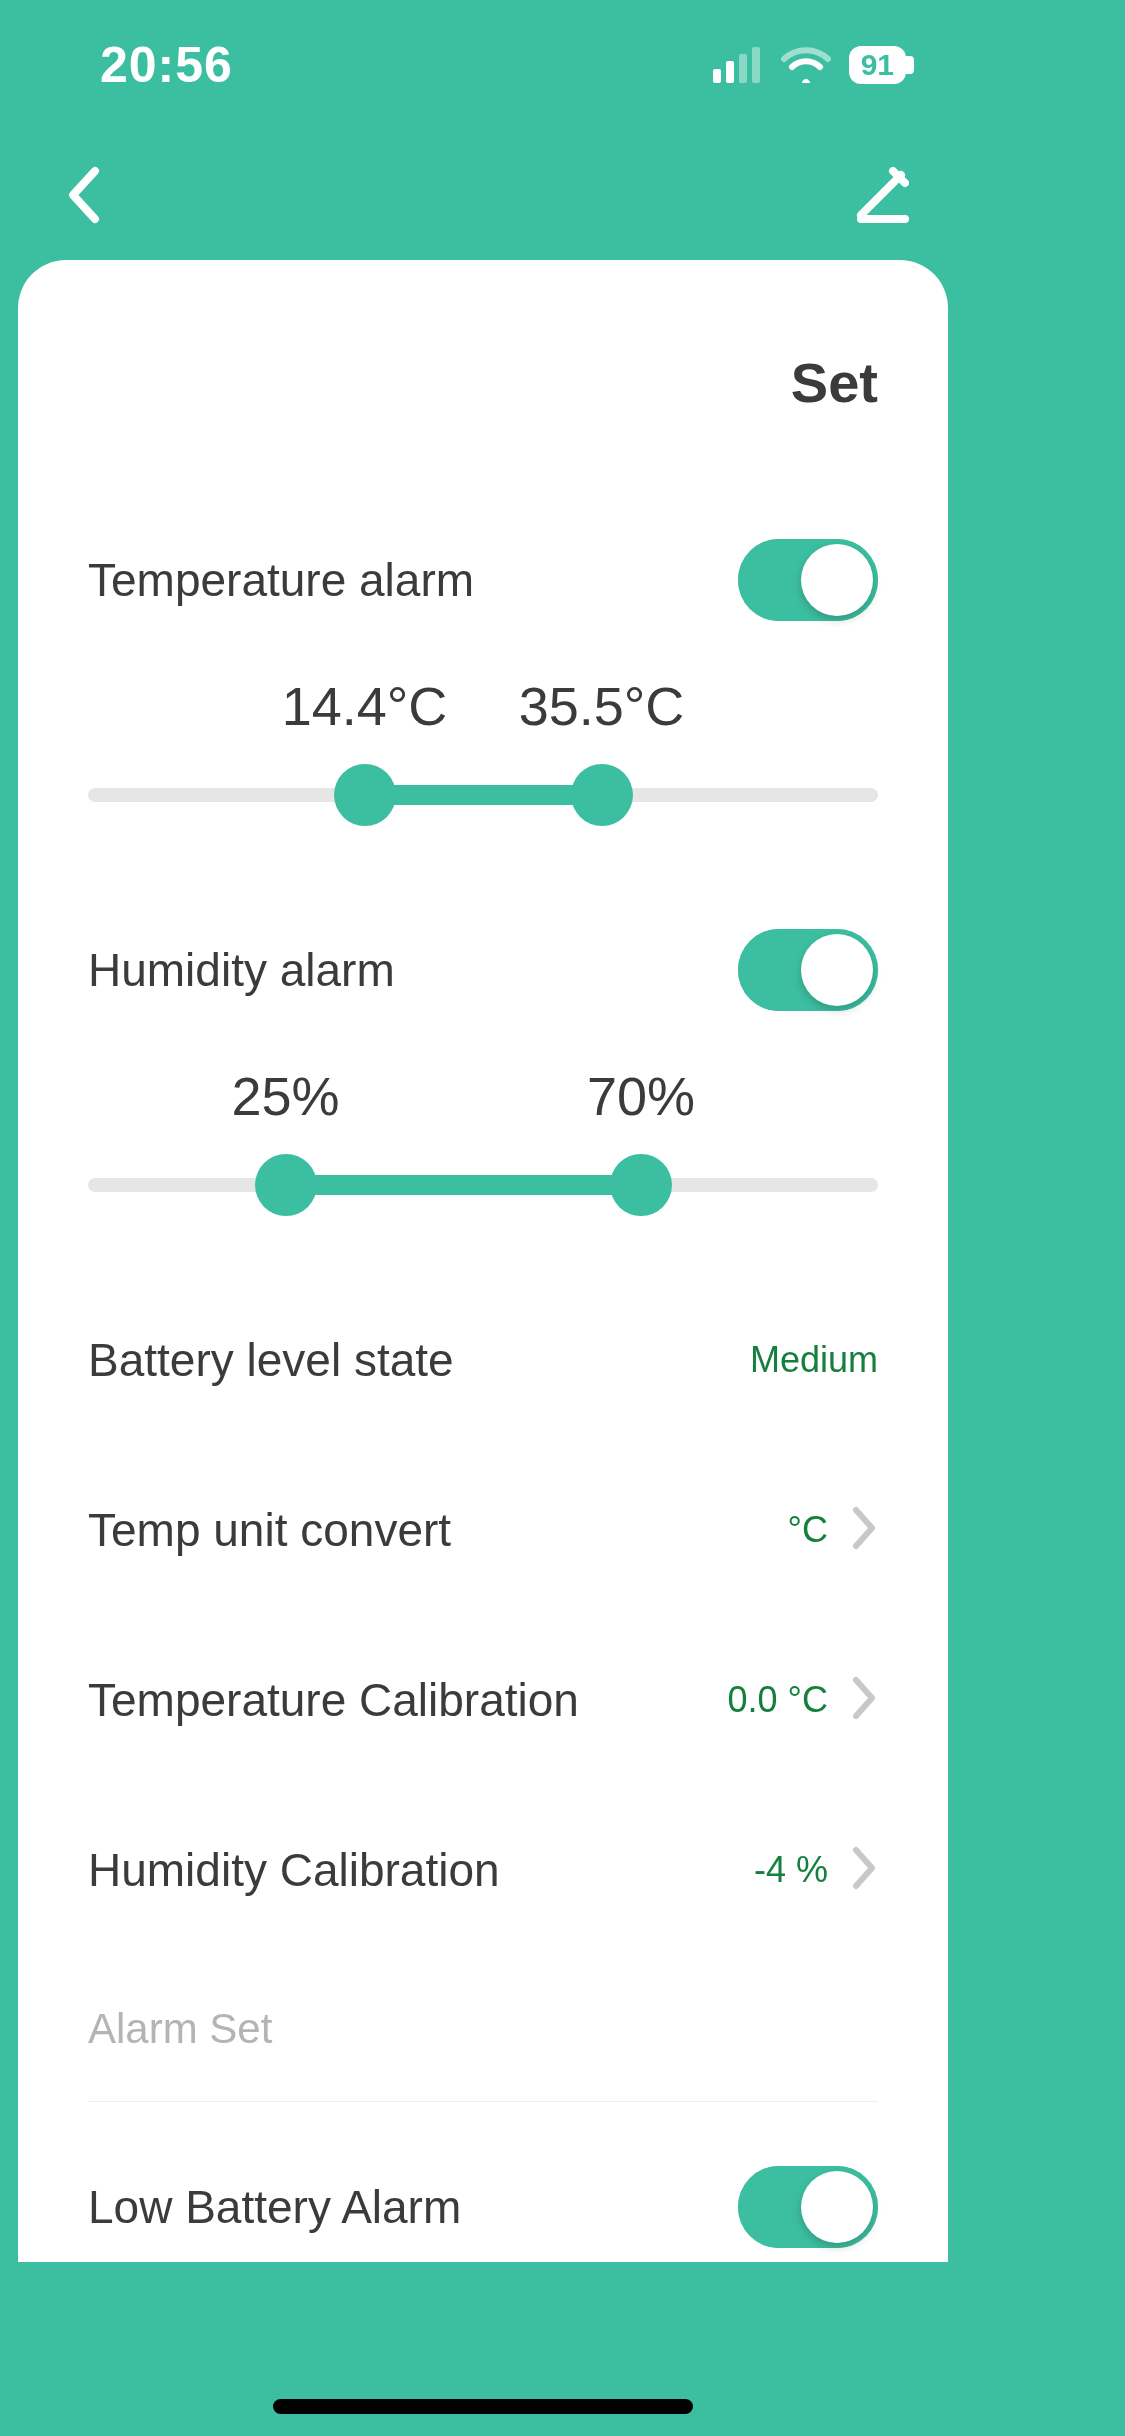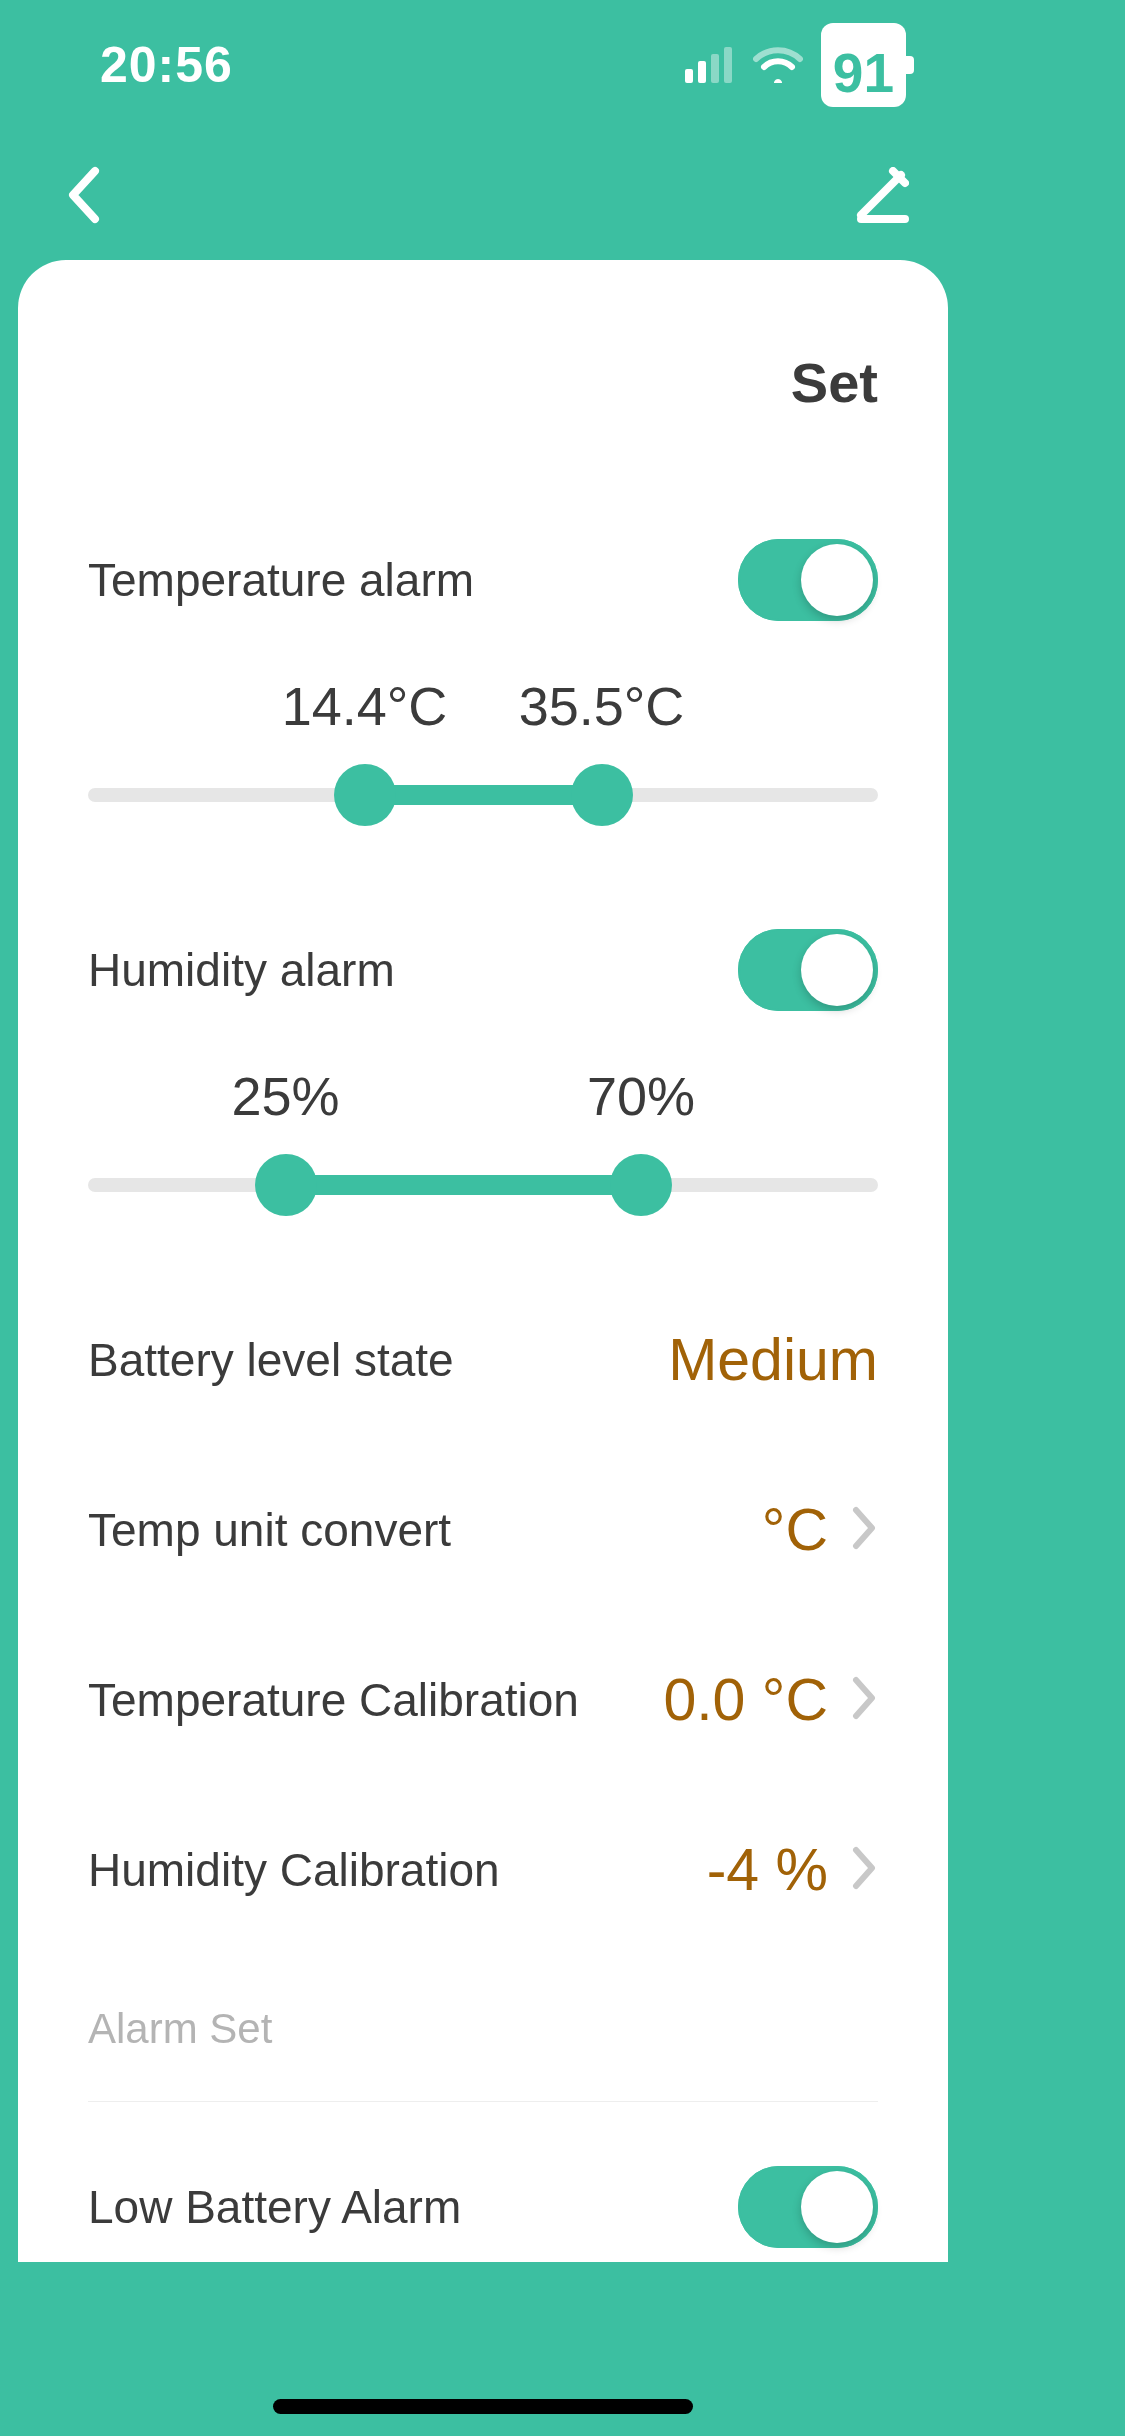--- a/index.html
+++ b/index.html
@@ -16,22 +16,22 @@
     color: #fff;
   }
   .status-time { font-size: 50px; font-weight: 700; letter-spacing: 1px; }
   .status-right { display: flex; align-items: center; gap: 18px; }
   .signal-icon, .wifi-icon, .battery-badge { display: inline-flex; align-items: center; }
   .signal-icon svg, .wifi-icon svg { display: block; }
   .battery-badge {
     background: #fff;
     color: #3cbfa1;
     border-radius: 12px;
-    padding: 18px 12px 2px 12px;
-    font-size: 55px;
+    padding: 2px 12px 2px 12px;
+    font-size: 30px;
     font-weight: 800;
     position: relative;
   }
   .battery-badge:after{
     content:"";
     position:absolute;
     right:-8px; top:50%;
     transform:translateY(-50%);
     width:8px; height:18px;
     background:#fff;
@@ -71,22 +71,22 @@
     justify-content: space-between;
     align-items: center;
     min-height: 110px;
   }
   .row + .row { margin-top: 60px; }
   .row-label {
     font-size: 46px;
     color: #3b3b3b;
   }
   .row-value {
-    font-size: 59px;
-    color: #a16207;
+    font-size: 36px;
+    color: #15803d;
   }
   .row-value-with-chevron {
     display:flex; align-items:center; gap: 24px;
   }
   .chevron-right { color:#c8c8c8; }
 
   
   .toggle {
     width: 140px; height: 82px;
     background: #3cbfa1;

